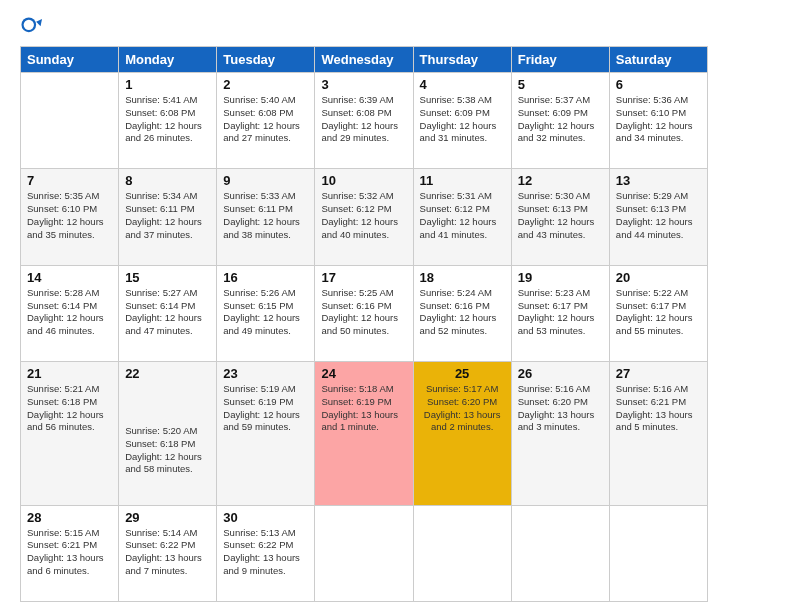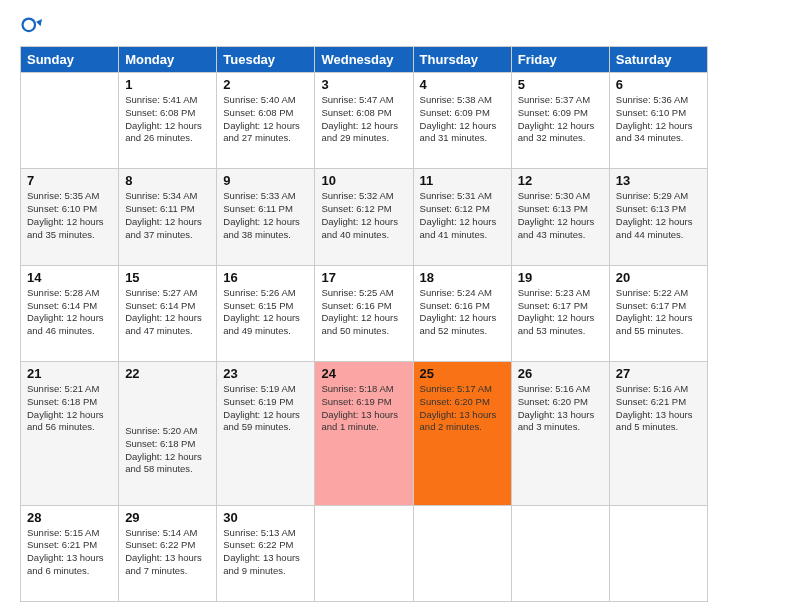--- a/index.html
+++ b/index.html
@@ -140,21 +140,21 @@
           </td>
           <td>
             <span class="day-number">2</span>
             <div class="cell-content" style="white-space: pre-line;">Sunrise: 5:40 AM
 Sunset: 6:08 PM
 Daylight: 12 hours
 and 27 minutes.</div>
           </td>
           <td>
             <span class="day-number">3</span>
-            <div class="cell-content" style="white-space: pre-line;">Sunrise: 5:47 AM
+            <div class="cell-content" style="white-space: pre-line;">Sunrise: 6:39 AM
 Sunset: 6:08 PM
 Daylight: 12 hours
 and 29 minutes.</div>
           </td>
           <td>
             <span class="day-number">4</span>
             <div class="cell-content" style="white-space: pre-line;">Sunrise: 5:38 AM
 Sunset: 6:09 PM
 Daylight: 12 hours
 and 31 minutes.</div>
@@ -298,21 +298,21 @@
 Daylight: 12 hours
 and 59 minutes.</div>
           </td>
           <td style="background: #fca5a5;">
             <span class="day-number">24</span>
             <div class="cell-content" style="white-space: pre-line;">Sunrise: 5:18 AM
 Sunset: 6:19 PM
 Daylight: 13 hours
 and 1 minute.</div>
           </td>
-          <td style="background: #f97316;">
+          <td style="background: #eab308; text-align: center;">
             <span class="day-number">25</span>
             <div class="cell-content" style="white-space: pre-line;">Sunrise: 5:17 AM
 Sunset: 6:20 PM
 Daylight: 13 hours
 and 2 minutes.</div>
           </td>
           <td style="background: rgb(245, 245, 245);">
             <span class="day-number">26</span>
             <div class="cell-content" style="white-space: pre-line;">Sunrise: 5:16 AM
 Sunset: 6:20 PM

